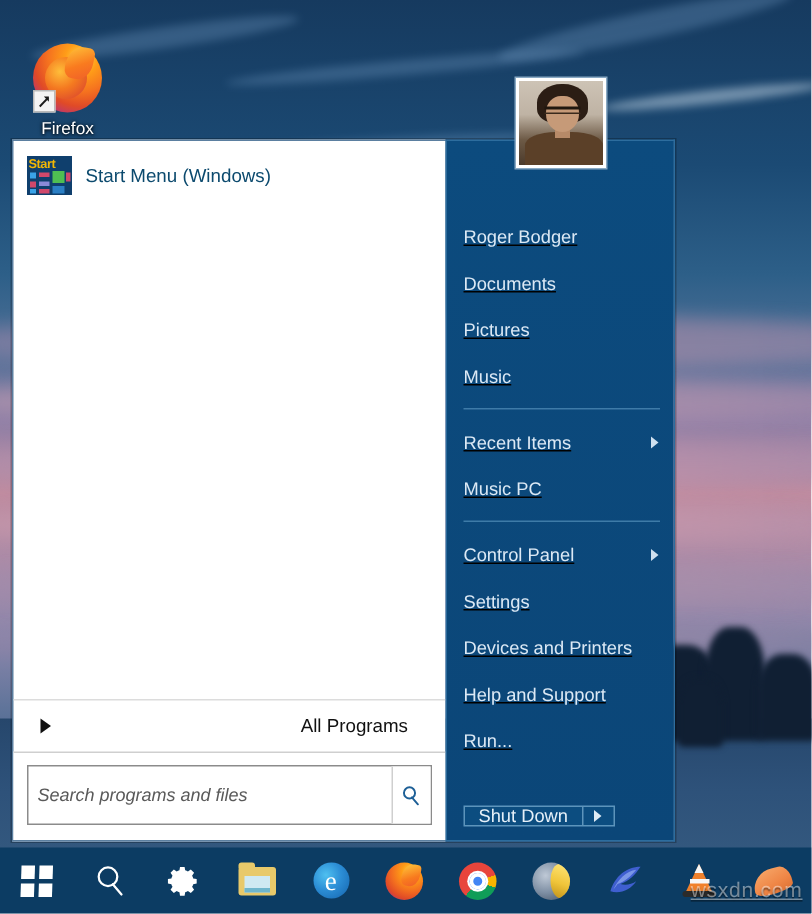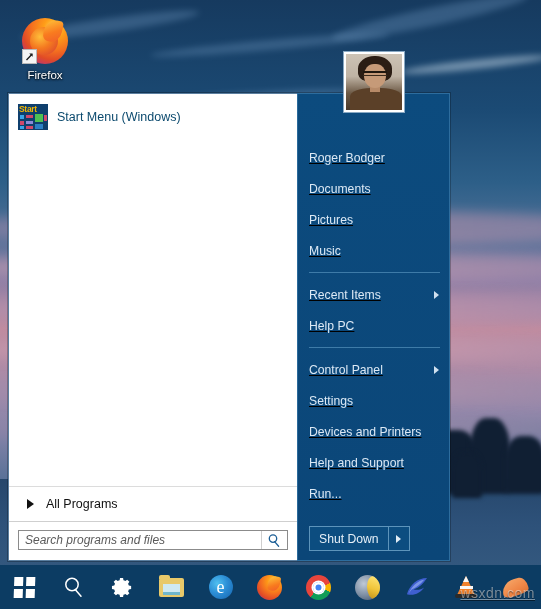--- a/index.html
+++ b/index.html
@@ -55,21 +55,21 @@
   .treeclump {
     position: absolute;
     background: #101f33;
     filter: blur(2px);
     border-radius: 40% 40% 10% 10%;
   }
 
   
   #desktop-icon {
     position: absolute;
-    left: 8px; top: 18px;
+    left: 8px; top: 29px;
     width: 74px;
     text-align: center;
     cursor: pointer;
   }
   .ff-wrap {
     position: relative;
     width: 46px; height: 46px;
     margin: 0 auto 4px;
   }
   .ff-outer {
@@ -156,43 +156,44 @@
   .pinned-item .name {
     font-size: 12.5px;
     color: #0c4a6e;
   }
   #pane-spacer { flex: 1 1 auto; }
   #all-programs {
     border-top: 1px solid #dcdcdc;
     display: flex;
     align-items: center;
     gap: 12px;
-    padding: 10px 8px 10px 18px;
+    padding: 10px 25px 10px 18px;
     cursor: pointer;
+    justify-content: space-between;
   }
   #all-programs .ap-arrow {
     width: 0; height: 0;
     border-left: 7px solid #111;
     border-top: 5px solid transparent;
     border-bottom: 5px solid transparent;
   }
   #all-programs .ap-label {
     font-size: 12.5px;
     color: #111;
   }
   #search-zone {
     border-top: 1px solid #cfcfcf;
     padding: 8px 9px 10px 9px;
     background: #fff;
   }
   #search-box {
     display: flex;
     align-items: stretch;
     border: 1px solid #8b8b8b;
-    height: 20px;
+    height: 40px;
     background: #fff;
   }
   #search-input {
     flex: 1 1 auto;
     border: none;
     outline: none;
     padding: 0 6px;
     font-size: 12px;
     font-style: italic;
     color: #4a4a4a;
@@ -289,21 +290,21 @@
   }
   #right-spacer { flex: 1 1 auto; }
   #shutdown-row {
     padding: 0 9px 9px 11px;
     display: flex;
   }
   #shutdown-button {
     display: flex;
     align-items: stretch;
     border: 1px solid #5d94bb;
-    height: 25px;
+    height: 14px;
     background: #0c4d80;
     cursor: pointer;
     justify-content: center;
   }
   #shutdown-button .sd-label {
     display: flex; align-items: center;
     padding: 0 9px;
     color: #e6f0f8;
     font-size: 12.2px;
     white-space: nowrap;
@@ -572,21 +573,21 @@
       </div>
 
       <div class="menu-sep"></div>
 
       <div class="menu-list">
         <div class="menu-item">
           <span>Recent Items</span>
           <span class="sub-arrow"></span>
         </div>
         <div class="menu-item">
-          <span>Help PC</span>
+          <span>Music PC</span>
         </div>
       </div>
 
       <div class="menu-sep"></div>
 
       <div class="menu-list">
         <div class="menu-item">
           <span>Control Panel</span>
           <span class="sub-arrow"></span>
         </div>

